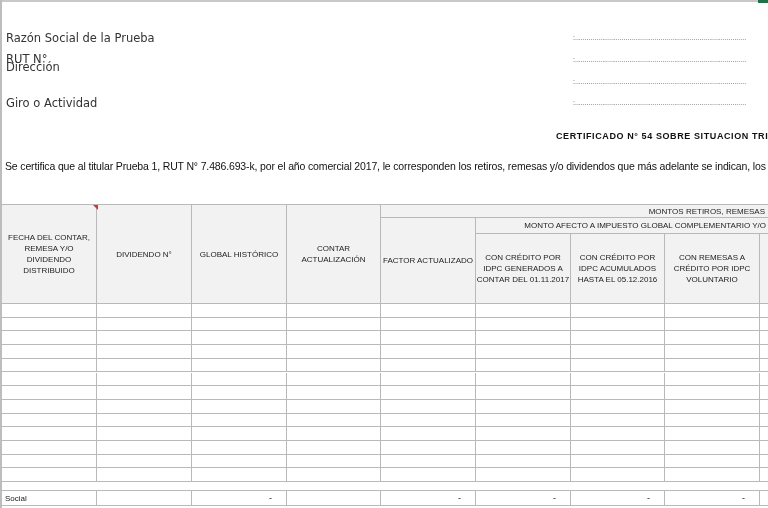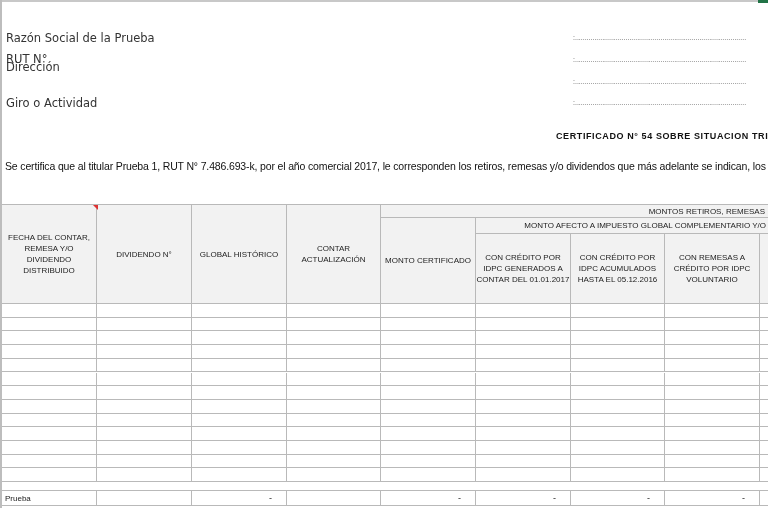--- a/index.html
+++ b/index.html
@@ -40,23 +40,23 @@
 <div class="title">CERTIFICADO N° 54 SOBRE SITUACION TRIBU</div>
 <div class="cert">Se certifica que al titular Prueba 1, RUT N° 7.486.693-k, por el año comercial 2017, le corresponden los retiros, remesas y/o dividendos que más adelante se indican, los cuale</div>
 
 <div class="grid" id="grid">
     <div style="position: absolute; left: 0px; top: -1px; width: 800px; height: 1px; background: rgb(185, 185, 185);"></div>
     <div class="cell hdr" style="left: 0px; top: 0px; width: 95px; height: 99px;">FECHA DEL CONTAR, REMESA Y/O DIVIDENDO DISTRIBUIDO</div>
     <div class="cell hdr" style="left: 95px; top: 0px; width: 95px; height: 99px;">DIVIDENDO N°</div>
     <div class="cell hdr" style="left: 190px; top: 0px; width: 95px; height: 99px;">GLOBAL HISTÓRICO</div>
     <div class="cell hdr" style="left: 285px; top: 0px; width: 94px; height: 99px;">CONTAR ACTUALIZACIÓN</div>
     <div class="cell hdr" style="left: 379px; top: 0px; width: 421px; height: 13px; justify-content: flex-end; padding-right: 36px;">MONTOS RETIROS, REMESAS</div>
-    <div class="cell hdr" style="left: 379px; top: 13px; width: 95px; height: 86px;">MONTO CERTIFICADO</div>
+    <div class="cell hdr" style="left: 379px; top: 13px; width: 95px; height: 86px;">FACTOR ACTUALIZADO</div>
     <div class="cell hdr" style="left: 474px; top: 13px; width: 326px; height: 16px; justify-content: flex-end; padding-right: 35px;">MONTO AFECTO A IMPUESTO GLOBAL COMPLEMENTARIO Y/O</div>
-    <div class="cell hdr" style="left: 474px; top: 29px; width: 95px; height: 70px;">CON CRÉDITO POR IDPC GENERADOS A CONTAR DEL 01.01.2017</div>
+    <div class="cell hdr" style="left: 474px; top: 29px; width: 95px; height: 70px;">CON CRÉDITO POR IDPC GENERADOS A CONTAR DEL 01.11.2017</div>
     <div class="cell hdr" style="left: 569px; top: 29px; width: 94px; height: 70px;">CON CRÉDITO POR IDPC ACUMULADOS HASTA EL 05.12.2016</div>
     <div class="cell hdr" style="left: 663px; top: 29px; width: 95px; height: 70px;">CON REMESAS A CRÉDITO POR IDPC VOLUNTARIO</div>
     <div class="cell hdr" style="left: 758px; top: 29px; width: 42px; height: 70px;"></div>
     <div class="cell " style="left: 0px; top: 99px; width: 95px; height: 13.7px;"></div>
     <div class="cell " style="left: 95px; top: 99px; width: 95px; height: 13.7px;"></div>
     <div class="cell " style="left: 190px; top: 99px; width: 95px; height: 13.7px;"></div>
     <div class="cell " style="left: 285px; top: 99px; width: 94px; height: 13.7px;"></div>
     <div class="cell " style="left: 379px; top: 99px; width: 95px; height: 13.7px;"></div>
     <div class="cell " style="left: 474px; top: 99px; width: 95px; height: 13.7px;"></div>
     <div class="cell " style="left: 569px; top: 99px; width: 94px; height: 13.7px;"></div>
@@ -164,21 +164,21 @@
     <div class="cell " style="left: 0px; top: 263.4px; width: 95px; height: 13.7px;"></div>
     <div class="cell " style="left: 95px; top: 263.4px; width: 95px; height: 13.7px;"></div>
     <div class="cell " style="left: 190px; top: 263.4px; width: 95px; height: 13.7px;"></div>
     <div class="cell " style="left: 285px; top: 263.4px; width: 94px; height: 13.7px;"></div>
     <div class="cell " style="left: 379px; top: 263.4px; width: 95px; height: 13.7px;"></div>
     <div class="cell " style="left: 474px; top: 263.4px; width: 95px; height: 13.7px;"></div>
     <div class="cell " style="left: 569px; top: 263.4px; width: 94px; height: 13.7px;"></div>
     <div class="cell " style="left: 663px; top: 263.4px; width: 95px; height: 13.7px;"></div>
     <div class="cell " style="left: 758px; top: 263.4px; width: 42px; height: 13.7px;"></div>
     <div class="cell " style="left: 0px; top: 277.1px; width: 800px; height: 9px;"></div>
-    <div class="cell totals-label" style="left: 0px; top: 286.1px; width: 95px; height: 15px;">Prueba</div>
+    <div class="cell totals-label" style="left: 0px; top: 286.1px; width: 95px; height: 15px;">Social</div>
     <div class="cell dash" style="left: 95px; top: 286.1px; width: 95px; height: 15px;"></div>
     <div class="cell dash" style="left: 190px; top: 286.1px; width: 95px; height: 15px;">-</div>
     <div class="cell dash" style="left: 285px; top: 286.1px; width: 94px; height: 15px;"></div>
     <div class="cell dash" style="left: 379px; top: 286.1px; width: 95px; height: 15px;">-</div>
     <div class="cell dash" style="left: 474px; top: 286.1px; width: 95px; height: 15px;">-</div>
     <div class="cell dash" style="left: 569px; top: 286.1px; width: 94px; height: 15px;">-</div>
     <div class="cell dash" style="left: 663px; top: 286.1px; width: 95px; height: 15px;">-</div>
     <div class="cell dash" style="left: 758px; top: 286.1px; width: 42px; height: 15px;"></div>
   </div>
 <div class="redmark"></div>

